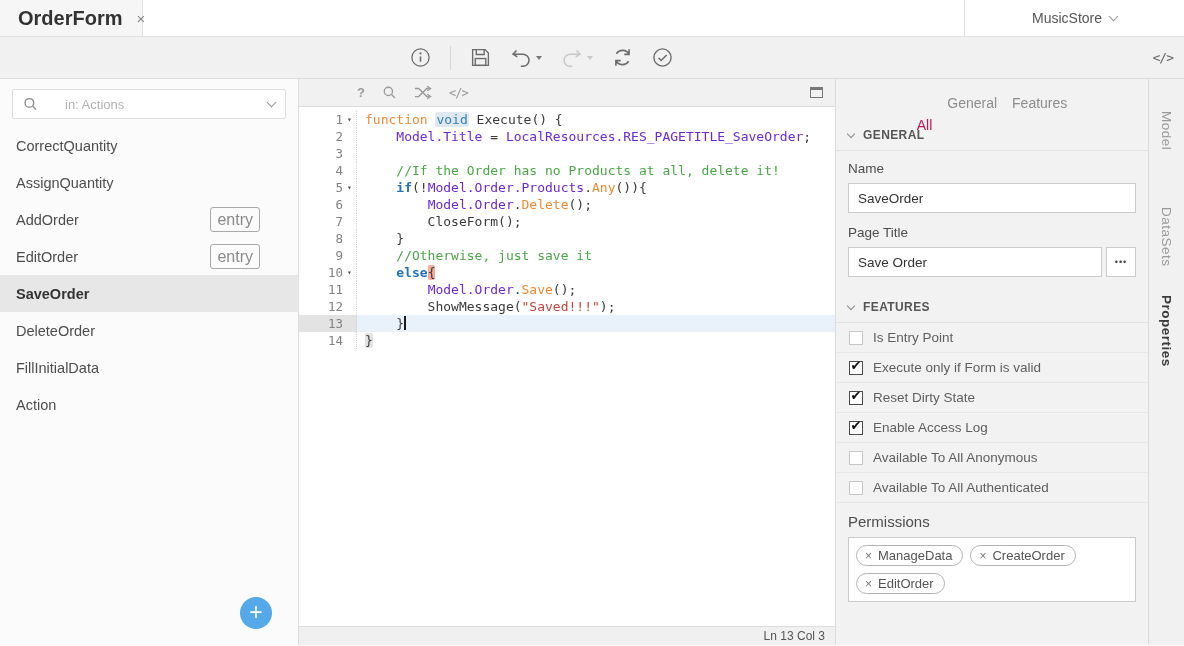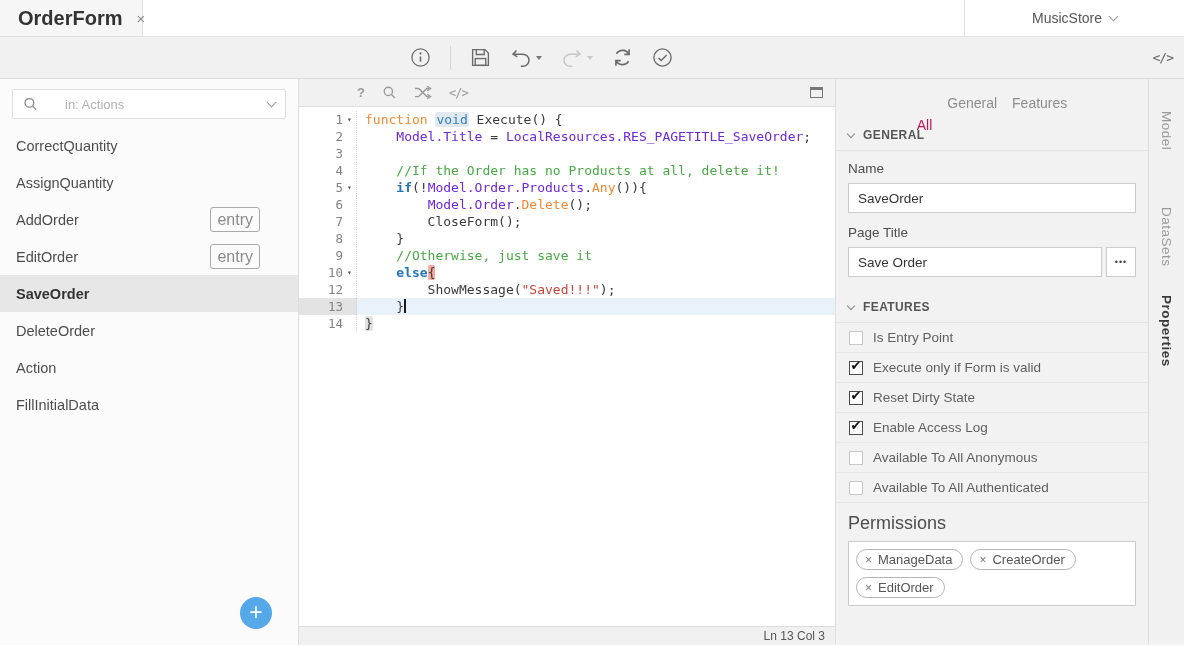--- a/index.html
+++ b/index.html
@@ -95,21 +95,21 @@
   .pt-row .text-input { margin-top:0; flex:1; width:auto; }
   .ellipsis-btn { width:30px; height:30px; flex:none; border:1px solid #ccc; background:#fff; color:#444;
     font-size:9px; letter-spacing:1px; cursor:pointer; display:flex; align-items:center; justify-content:center; }
   .features-header { margin-top:10px; }
   .check-row { display:flex; align-items:center; gap:10px; height:30px; padding:0 13px;
     border-bottom:1px solid #e7e7e7; font-size:13.5px; color:#5f5f5f; cursor:pointer; }
   .checkbox { width:14px; height:14px; flex:none; border:1px solid #c6c6c6; background:#fff; position:relative; }
   .checkbox.checked { border-color:#4a4a4a; }
   .checkbox .mark { position:absolute; left:0.5px; top:-3.5px; font-size:13px; color:#101010; }
   .permissions { padding:10px 12px; }
-  .perm-label { font-size:18px; color:#4d4d4d; }
+  .perm-label { font-size:15px; color:#4d4d4d; }
   .perm-box { margin-top:7px; background:#fff; border:1px solid #ccc; min-height:60px; padding:7px;
     display:flex; flex-wrap:wrap; gap:7px; align-content:flex-start; }
   .pill { border:1px solid #b3b3b3; border-radius:11px; height:21px; padding:0 10px 0 8px; background:#fff;
     display:flex; align-items:center; gap:6px; font-size:13px; color:#555; }
   .pill .x { color:#777; font-size:12px; cursor:pointer; line-height:1; }
 
   
   .rail { width:36px; flex:none; background:#f1f1f1; border-left:1px solid #ddd; position:relative; }
   .rail-tab { position:absolute; left:10px; writing-mode:vertical-rl; font-size:13.5px; color:#9a9a9a;
     letter-spacing:0.5px; cursor:pointer; }
@@ -212,24 +212,24 @@
             <span>EditOrder</span>
             <span class="badge">entry</span>
           </div>
           <div class="action-item selected">
             <span>SaveOrder</span>
           </div>
           <div class="action-item">
             <span>DeleteOrder</span>
           </div>
           <div class="action-item">
+            <span>FillInitialData</span>
+          </div>
+          <div class="action-item">
             <span>Action</span>
-          </div>
-          <div class="action-item">
-            <span>FillInitialData</span>
           </div>
         </div>
       <div class="add-btn">+</div>
     </div>
 
     <div class="editor">
       <div class="minibar">
         <span class="mini-icon">?</span>
         <span class="mini-icon">
           <svg width="15" height="15" viewBox="0 0 16 16">
@@ -314,20 +314,27 @@
           </div>
           <div class="code-row">
             <div class="gutter">
               <span class="gut-num">10</span>
               <span class="gut-fold">▾</span>
             </div>
             <div class="linetext"><span class="seg-p">    </span><span class="seg-kw2">else</span><span class="seg-brR">{</span></div>
           </div>
           <div class="code-row">
             <div class="gutter">
+              <span class="gut-num">11</span>
+              <span class="gut-fold"></span>
+            </div>
+            <div class="linetext"><span class="seg-p">        </span><span class="seg-id">Model.Order</span><span class="seg-p">.</span><span class="seg-fn">Save</span><span class="seg-p">();</span></div>
+          </div>
+          <div class="code-row">
+            <div class="gutter">
               <span class="gut-num">12</span>
               <span class="gut-fold"></span>
             </div>
             <div class="linetext"><span class="seg-p">        ShowMessage(</span><span class="seg-str">"Saved!!!"</span><span class="seg-p">);</span></div>
           </div>
           <div class="code-row active">
             <div class="gutter">
               <span class="gut-num">13</span>
               <span class="gut-fold"></span>
             </div>

